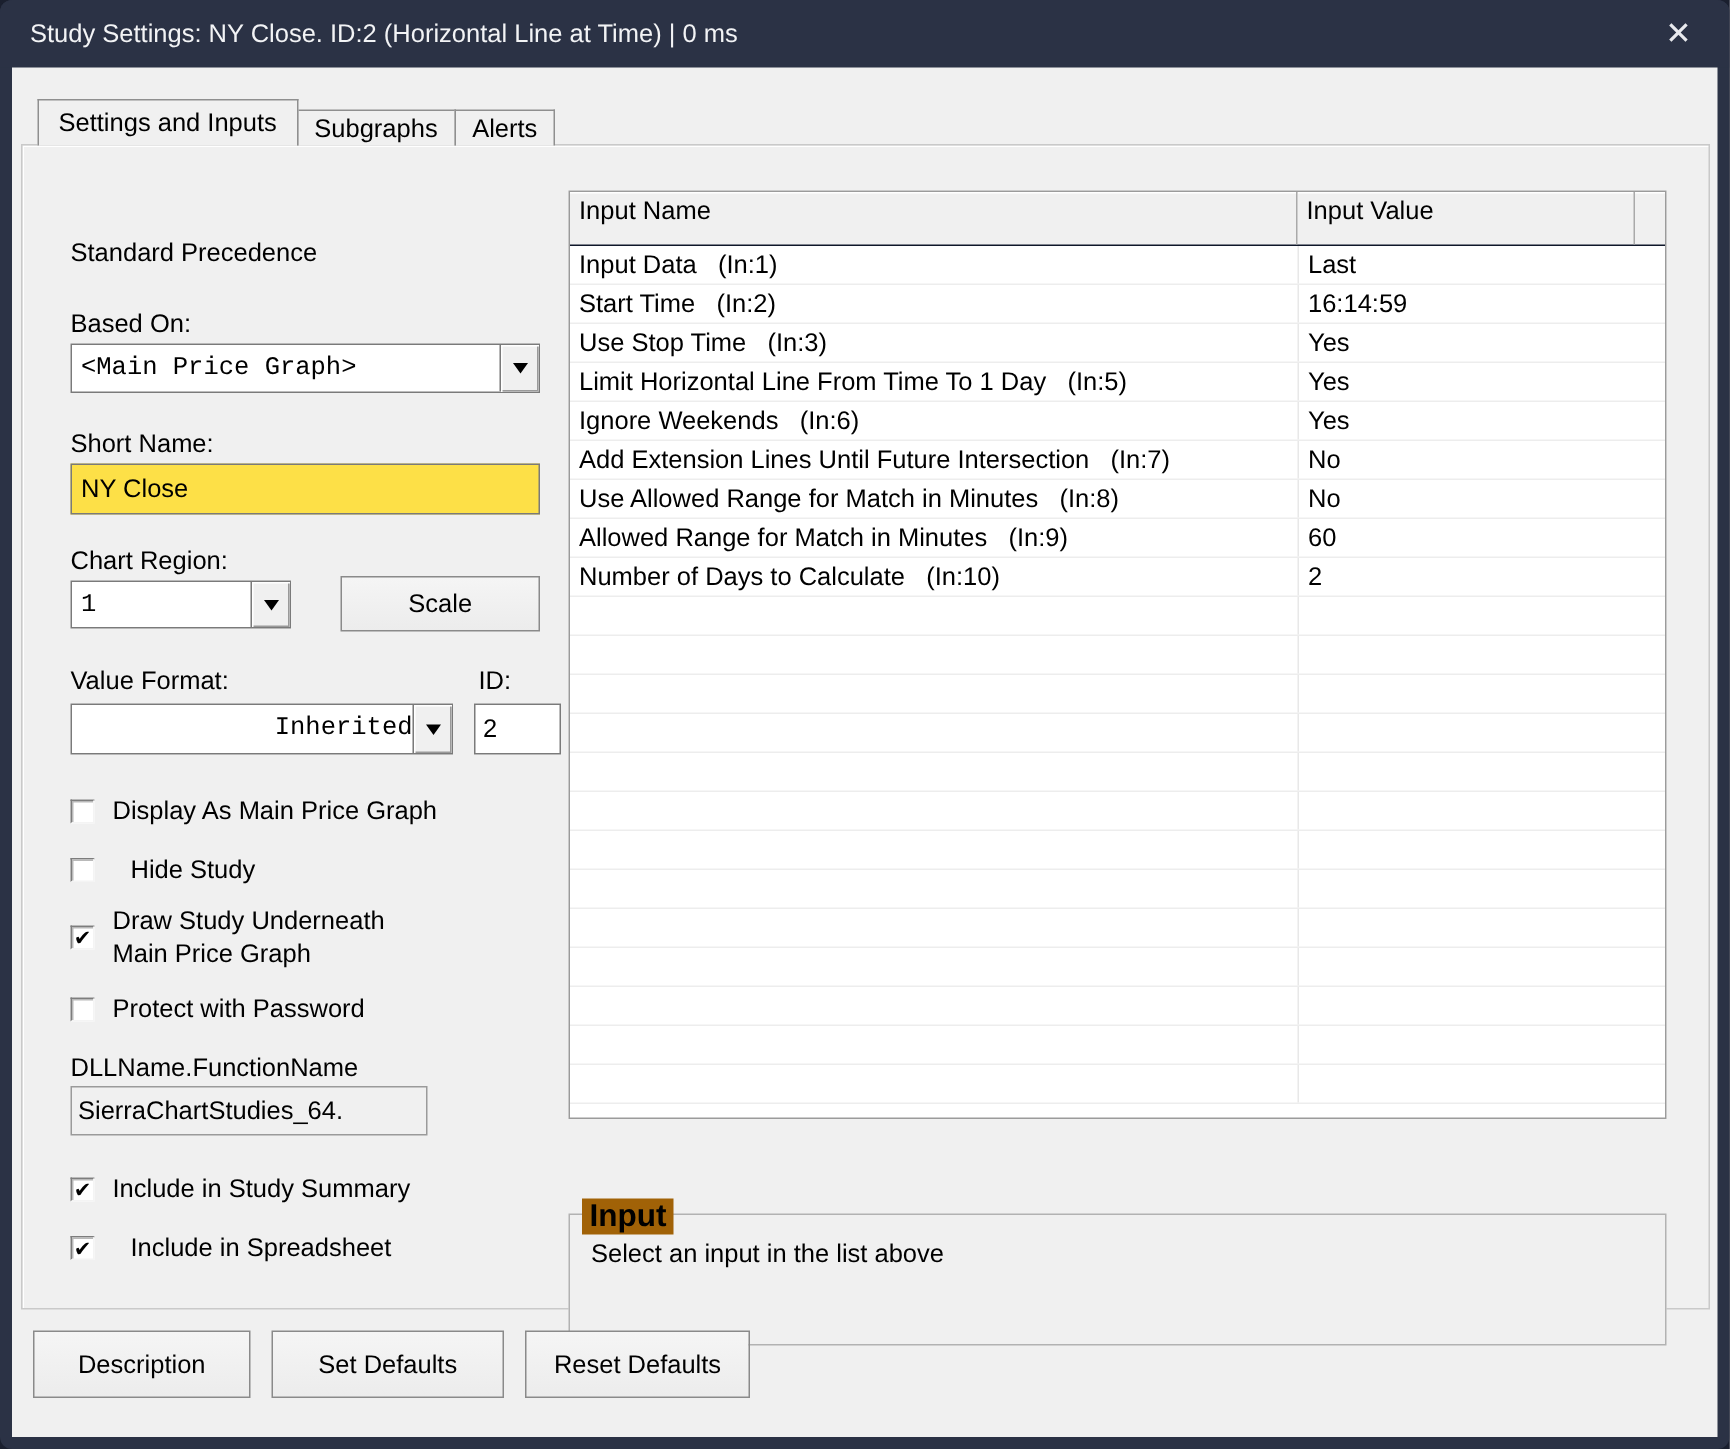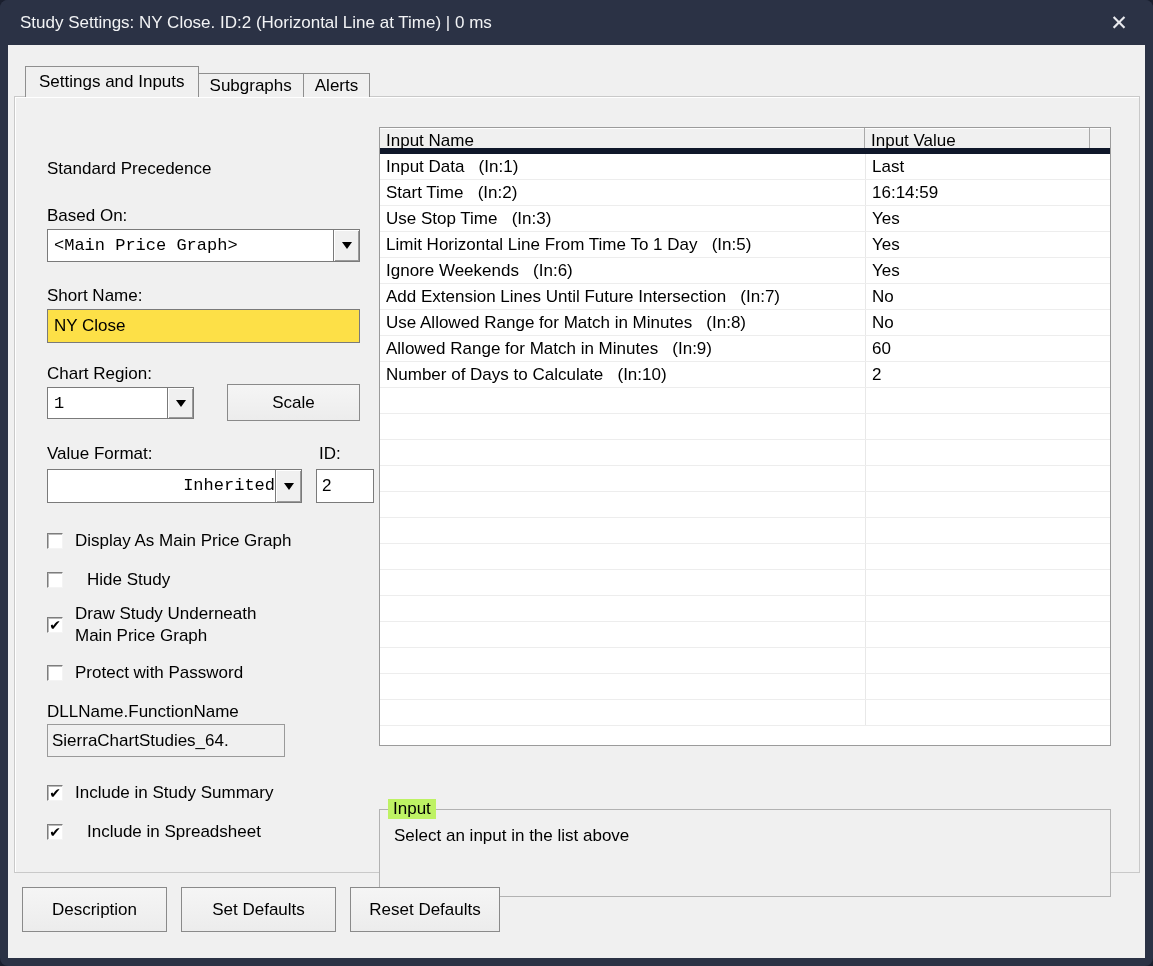--- a/index.html
+++ b/index.html
@@ -54,34 +54,34 @@
           box-shadow:inset 1px 1px 0 #b9b9b9;
           display:flex;align-items:center;justify-content:center;font-size:14px;line-height:14px;color:#000;}
   .cb-label{font-size:17px;line-height:22px;white-space:pre-line;}
   .mt27{margin-top:27px;} .mt17{margin-top:17px;gap:12px;} .mt12{margin-top:12px;} .mt15{margin-top:15px;} .mt25{margin-top:25px;}
 
   .dll-box{width:238px;height:33px;border:1px solid #9a9a9a;font-size:17px;line-height:31px;padding:0 4px;
            margin-top:2px;overflow:hidden;white-space:nowrap;color:#000;background:#f0f0f0;}
 
   
   .table{position:absolute;left:364px;top:30px;width:732px;height:619px;background:#fff;border:1px solid #9b9b9b;}
-  .thead{display:flex;height:26px;background:#f0f0f0;border-bottom:6px solid #0f172a;}
+  .thead{display:flex;height:36px;background:#f0f0f0;border-bottom:1px solid #0f172a;}
   .th{font-size:17px;line-height:25px;padding-left:6px;border-right:1px solid #a9a9a9;box-shadow:inset 0 1px 0 #fff;}
   .th.name{width:485px;}
   .th.value{width:225px;}
   .th.filler{flex:1;border-right:none;padding:0;}
   .tbody{height:592px;overflow:hidden;}
   .tr{display:flex;height:26px;border-bottom:1px solid #ededed;cursor:default;}
   .td{font-size:17px;line-height:25px;padding-left:6px;white-space:pre;overflow:hidden;}
   .td.name{width:485px;}
   .td.value{flex:1;border-left:1px solid #e8e8e8;}
 
   
   .groupbox{position:absolute;left:364px;top:712px;width:732px;height:88px;border:1px solid #b2b2b2;background:#f0f0f0;}
-  .groupbox-title{position:absolute;left:8px;top:-11px;background:#bef264;padding:0 5px;font-size:17px;color:#000;}
+  .groupbox-title{position:absolute;left:8px;top:-11px;background:#a16207;padding:0 5px;font-size:21px;color:#000;font-weight:bold;}
   .groupbox-msg{position:absolute;left:14px;top:16px;font-size:17px;color:#000;}
 
   
   .footer{position:absolute;left:14px;right:20px;top:842px;height:45px;display:flex;justify-content:space-between;}
   .btn-group{display:flex;}
   .btn-group.left{gap:19px;}
   .btn-group.right{gap:14px;}
   .fbtn{height:45px;background:linear-gradient(#f5f5f5,#ececec);border:1px solid #8a8a8a;font-size:17px;color:#000;cursor:pointer;}
   .fbtn.w135{width:135px;} .fbtn.w145{width:145px;} .fbtn.w155{width:155px;} .fbtn.w150{width:150px;}
   .fbtn.default{border:2px solid #4f4f4f;}

